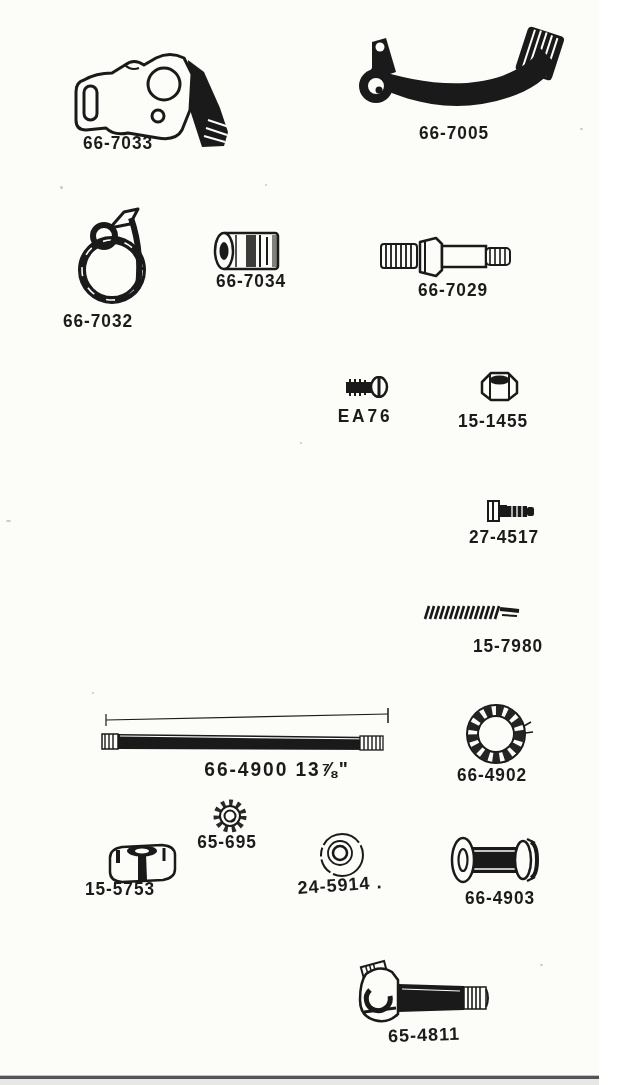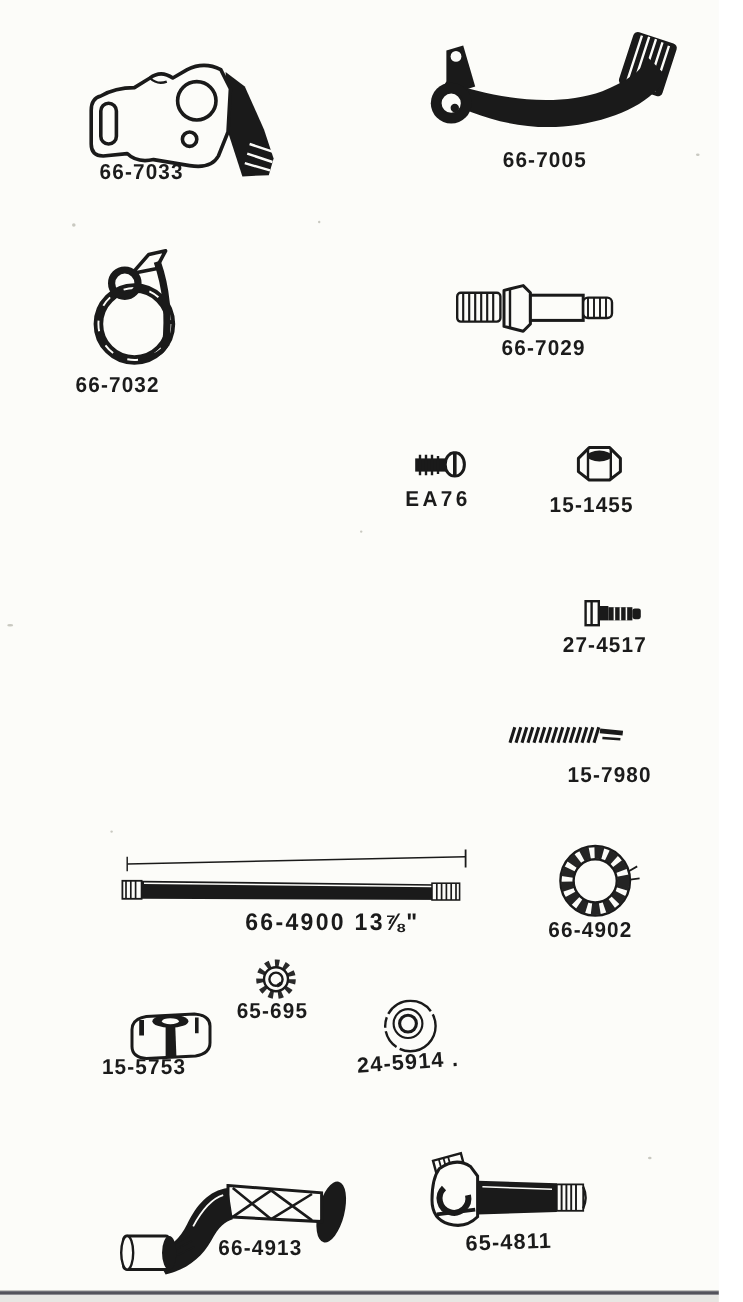--- a/index.html
+++ b/index.html
@@ -57,20 +57,32 @@
       <circle cx="44" cy="66" r="30" fill="none" stroke="#1a1a1a" stroke-width="8"></circle>
       <circle cx="44" cy="66" r="30" fill="none" stroke="#fcfcf9" stroke-width="1.6" stroke-dasharray="9 13"></circle>
       <circle cx="36" cy="32" r="11" fill="none" stroke="#1a1a1a" stroke-width="6"></circle>
       <path d="M42,24 L56,8 L70,5 L62,20 Z" fill="#fcfcf9" stroke="#1a1a1a" stroke-width="3" stroke-linejoin="round"></path>
       <path d="M63,14 C70,34 73,58 70,84" fill="none" stroke="#1a1a1a" stroke-width="6"></path>
       <path d="M70,84 C67,90 61,93 54,93" fill="none" stroke="#1a1a1a" stroke-width="4"></path>
     </svg>
     <figcaption class="plabel" style="left:30px;top:107px">66-7032</figcaption>
   </figure>
 
+  <figure class="part" style="left:210px;top:228px">
+    <svg width="76" height="46" viewBox="0 0 76 46">
+      <rect x="12" y="5" width="56" height="36" rx="3" fill="#fcfcf9" stroke="#1a1a1a" stroke-width="2.5"></rect>
+      <ellipse cx="14" cy="23" rx="9" ry="18" fill="#fcfcf9" stroke="#1a1a1a" stroke-width="2.5"></ellipse>
+      <ellipse cx="14" cy="23" rx="4.5" ry="9" fill="#1a1a1a"></ellipse>
+      <path d="M26,7 V39" stroke="#1a1a1a" stroke-width="1.5"></path>
+      <rect x="36" y="7" width="10" height="32" fill="#1a1a1a" opacity="0.85"></rect>
+      <path d="M50,7 V39 M57,9 V37" stroke="#1a1a1a" stroke-width="2"></path>
+      <rect x="62" y="7" width="5" height="32" fill="#1a1a1a" opacity="0.55"></rect>
+    </svg>
+    <figcaption class="plabel" style="left:41px;top:43px">66-7034</figcaption>
+  </figure>
 
   <figure class="part" style="left:378px;top:236px">
     <svg width="140" height="42" viewBox="0 0 140 42">
       <rect x="3" y="8" width="36" height="24" rx="3" fill="#fcfcf9" stroke="#1a1a1a" stroke-width="2"></rect>
       <path d="M8,8 V32 M13,8 V32 M18,8 V32 M23,8 V32 M28,8 V32 M33,8 V32" stroke="#1a1a1a" stroke-width="1.8"></path>
       <path d="M42,6 L58,2 L64,8 L64,34 L58,40 L42,36 Z" fill="#fcfcf9" stroke="#1a1a1a" stroke-width="2.5" stroke-linejoin="round"></path>
       <path d="M47,4 V38" stroke="#1a1a1a" stroke-width="2"></path>
       <rect x="64" y="10" width="44" height="21" fill="#fcfcf9" stroke="#1a1a1a" stroke-width="2.5"></rect>
       <rect x="108" y="12" width="24" height="17" rx="4" fill="#fcfcf9" stroke="#1a1a1a" stroke-width="2"></rect>
       <path d="M112,12 V29 M117,12 V29 M122,12 V29 M127,12 V29" stroke="#1a1a1a" stroke-width="1.6"></path>
@@ -169,35 +181,33 @@
 
   <figure class="part" style="left:316px;top:833px">
     <svg width="52" height="46" viewBox="0 0 52 46">
       <circle cx="26" cy="22" r="21" fill="#fcfcf9" stroke="#1a1a1a" stroke-width="2" stroke-dasharray="42 3 16 3 9 3"></circle>
       <circle cx="24" cy="20" r="12" fill="none" stroke="#1a1a1a" stroke-width="1.8"></circle>
       <circle cx="24" cy="20" r="7" fill="#fcfcf9" stroke="#1a1a1a" stroke-width="2.6"></circle>
     </svg>
     <figcaption class="plabel" style="left:24px;top:42px;transform:translateX(-50%) rotate(-4deg)">24-5914 .</figcaption>
   </figure>
 
-
-  <figure class="part" style="left:98px;top:972px">
-    <svg width="200" height="95" viewBox="0 0 200 95">
-      <ellipse cx="178" cy="38" rx="11" ry="26" fill="#1a1a1a" transform="rotate(14 178 38)"></ellipse>
-      <polygon points="92,16 170,22 170,46 92,42" fill="#fcfcf9" stroke="#1a1a1a" stroke-width="2.5"></polygon>
-      <path d="M96,18 L128,44 M128,20 L96,42 M128,20 L162,45 M162,23 L128,44" stroke="#1a1a1a" stroke-width="2.2" fill="none"></path>
-      <path d="M92,18 C76,20 66,32 58,48 C52,60 44,68 30,72 L40,90 C58,86 70,76 78,62 C84,50 90,46 96,44 Z" fill="#1a1a1a"></path>
-      <path d="M88,24 C78,27 70,37 63,50" stroke="#fcfcf9" stroke-width="1.5" fill="none"></path>
-      <rect x="5" y="58" width="38" height="28" rx="3" fill="#fcfcf9" stroke="#1a1a1a" stroke-width="2.5"></rect>
-      <ellipse cx="8" cy="72" rx="5" ry="14" fill="#fcfcf9" stroke="#1a1a1a" stroke-width="2"></ellipse>
-      <ellipse cx="43" cy="72" rx="6" ry="14" fill="#1a1a1a"></ellipse>
-      <path d="M48,64 L60,58 M49,69 L62,62 M50,74 L64,67" stroke="#1a1a1a" stroke-width="1.5"></path>
-    </svg>
-    <figcaption class="plabel" style="left:119px;top:58px">66-4913</figcaption>
-  </figure>
+  <figure class="part" style="left:447px;top:835px">
+    <svg width="95" height="50" viewBox="0 0 95 50">
+      <rect x="20" y="12" width="50" height="26" fill="#1a1a1a"></rect>
+      <path d="M20,16 L70,16 M20,34 L70,34" stroke="#fcfcf9" stroke-width="1.5"></path>
+      <ellipse cx="16" cy="25" rx="11" ry="22" fill="#fcfcf9" stroke="#1a1a1a" stroke-width="2.5"></ellipse>
+      <ellipse cx="16" cy="25" rx="4.5" ry="11" fill="#fcfcf9" stroke="#1a1a1a" stroke-width="2.2"></ellipse>
+      <ellipse cx="76" cy="25" rx="8" ry="19" fill="#fcfcf9" stroke="#1a1a1a" stroke-width="2.5"></ellipse>
+      <path d="M84,7 Q90,10 90,25 Q90,40 84,43" fill="none" stroke="#1a1a1a" stroke-width="4"></path>
+      <path d="M80,4 L88,8 M80,46 L88,42" stroke="#1a1a1a" stroke-width="2.5"></path>
+    </svg>
+    <figcaption class="plabel" style="left:53px;top:53px">66-4903</figcaption>
+  </figure>
+
 
   <figure class="part" style="left:352px;top:956px">
     <svg width="145" height="72" viewBox="0 0 145 72">
       <g transform="rotate(-15 22 14)">
         <rect x="10" y="8" width="24" height="13" fill="#fcfcf9" stroke="#1a1a1a" stroke-width="2"></rect>
         <path d="M15,8 V21 M19,8 V21 M23,8 V21" stroke="#1a1a1a" stroke-width="1.5"></path>
       </g>
       <path d="M14,18 Q28,8 40,16 L46,24 L46,58 Q36,68 22,64 Q8,60 8,44 Q8,26 14,18 Z" fill="#fcfcf9" stroke="#1a1a1a" stroke-width="2.5"></path>
       <path d="M18,34 A12,12 0 1 0 38,40" fill="none" stroke="#1a1a1a" stroke-width="5"></path>
       <path d="M12,56 L44,52" stroke="#1a1a1a" stroke-width="3"></path>

